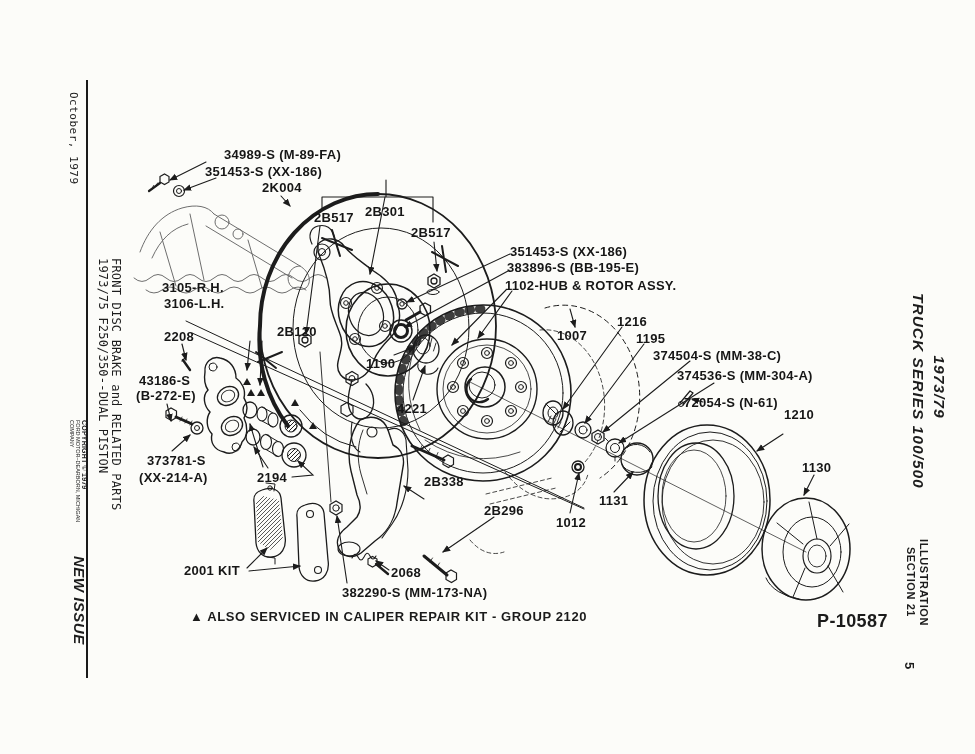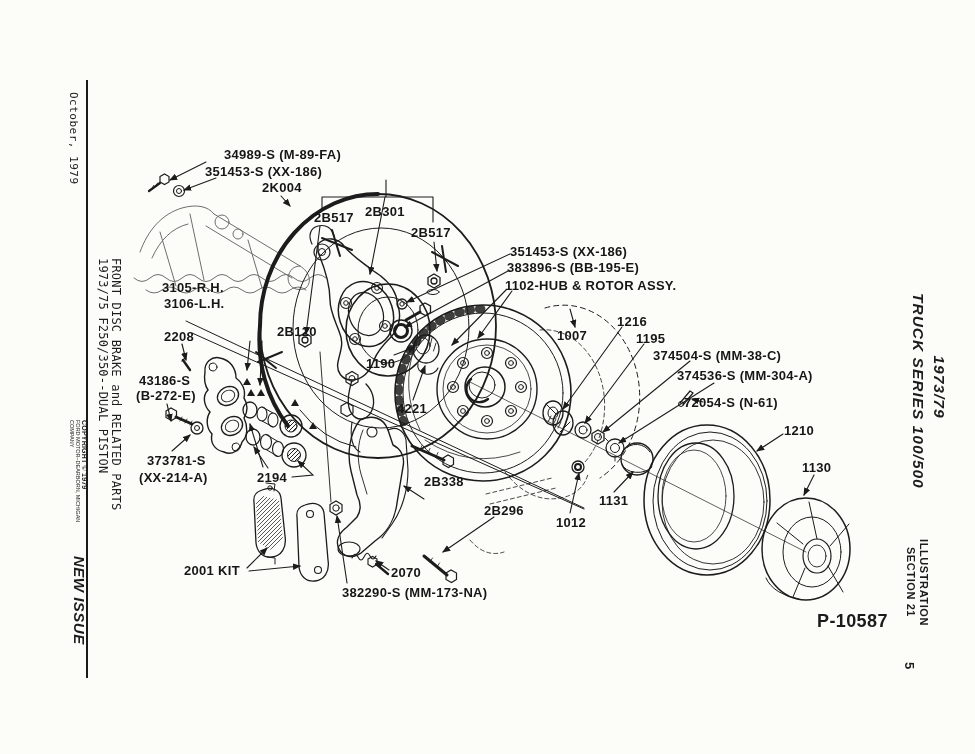--- a/index.html
+++ b/index.html
@@ -330,35 +330,36 @@
   <div class="lbl" style="left:411px;top:225px;">2B517</div>
   <div class="lbl" style="left:510px;top:244px;">351453-S (XX-186)</div>
   <div class="lbl" style="left:507px;top:260px;">383896-S (BB-195-E)</div>
   <div class="lbl" style="left:505px;top:278px;">1102-HUB &amp; ROTOR ASSY.</div>
   <div class="lbl" style="left:557px;top:296px;margin-top:32px;">1007</div>
   <div class="lbl" style="left:617px;top:314px;">1216</div>
   <div class="lbl" style="left:636px;top:331px;">1195</div>
   <div class="lbl" style="left:653px;top:348px;">374504-S (MM-38-C)</div>
   <div class="lbl" style="left:677px;top:368px;">374536-S (MM-304-A)</div>
   <div class="lbl" style="left:684px;top:395px;text-align:center;">72054-S (N-61)</div>
-  <div class="lbl" style="left:784px;top:423px;text-align:right;">1210</div>
+  <div class="lbl" style="left:784px;top:407px;text-align:right;">1210</div>
   <div class="lbl" style="left:802px;top:460px;">1130</div>
   <div class="lbl" style="left:162px;top:280px;">3105-R.H.</div>
   <div class="lbl" style="left:164px;top:296px;">3106-L.H.</div>
   <div class="lbl" style="left:164px;top:329px;">2208</div>
   <div class="lbl" style="left:237px;top:324px;margin-left:40px;">2B120</div>
   <div class="lbl" style="left:139px;top:373px;">43186-S</div>
   <div class="lbl" style="left:136px;top:388px;">(B-272-E)</div>
   <div class="lbl" style="left:366px;top:356px;">1190</div>
   <div class="lbl" style="left:397px;top:401px;">4221</div>
   <div class="lbl" style="left:147px;top:453px;">373781-S</div>
   <div class="lbl" style="left:139px;top:470px;">(XX-214-A)</div>
   <div class="lbl" style="left:257px;top:470px;">2194</div>
   <div class="lbl" style="left:424px;top:474px;">2B338</div>
   <div class="lbl" style="left:484px;top:503px;">2B296</div>
   <div class="lbl" style="left:556px;top:515px;">1012</div>
   <div class="lbl" style="left:599px;top:493px;">1131</div>
   <div class="lbl" style="left:184px;top:563px;">2001 KIT</div>
-  <div class="lbl" style="left:391px;top:565px;">2070</div>
+  <div class="lbl" style="left:391px;top:565px;">2068</div>
   <div class="lbl" style="left:342px;top:585px;">382290-S (MM-173-NA)</div>
 
+  <div class="note">▲ ALSO SERVICED IN CALIPER REPAIR KIT - GROUP 2120</div>
   <div class="fig">P-10587</div>
 </div>
 
 </body></html>

